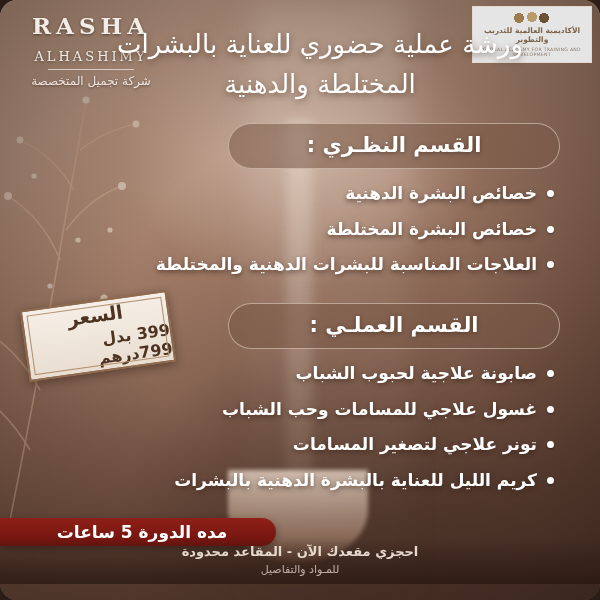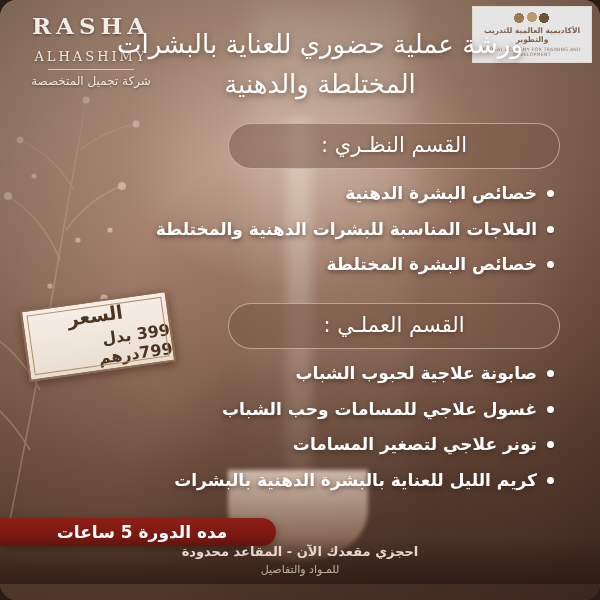--- a/index.html
+++ b/index.html
@@ -155,21 +155,21 @@
   }
 
   
   .pill {
     position: absolute;
     background: rgba(120,88,70,0.55);
     border: 1px solid rgba(236,220,206,0.55);
     border-radius: 26px;
     color: #ffffff;
     font-size: 21px;
-    font-weight: 400;
+    font-weight: 700;
     text-align: center;
     padding: 9px 0 11px;
     text-shadow: 0 1px 4px rgba(50,28,18,0.5);
   }
   #pill-theory { top: 123px; right: 40px; width: 330px; }
   #pill-practical { top: 303px; right: 40px; width: 330px; }
 
   
   .list {
     position: absolute;
@@ -334,25 +334,25 @@
   <div class="headline">ورشة عملية حضوري للعناية بالبشرات المختلطة والدهنية</div>
 
   <div class="pill" id="pill-theory">القسم النظـري :</div>
   <div class="list" id="list-theory">
     <div class="list-item">
       <span class="dot"></span>
       <span>خصائص البشرة الدهنية</span>
     </div>
     <div class="list-item">
       <span class="dot"></span>
+      <span>خصائص البشرة المختلطة</span>
+    </div>
+    <div class="list-item">
+      <span class="dot"></span>
       <span>العلاجات المناسبة للبشرات الدهنية والمختلطة</span>
-    </div>
-    <div class="list-item">
-      <span class="dot"></span>
-      <span>خصائص البشرة المختلطة</span>
     </div>
   </div>
 
   <div class="pill" id="pill-practical">القسم العملـي :</div>
   <div class="list" id="list-practical">
     <div class="list-item">
       <span class="dot"></span>
       <span>صابونة علاجية لحبوب الشباب</span>
     </div>
     <div class="list-item">

